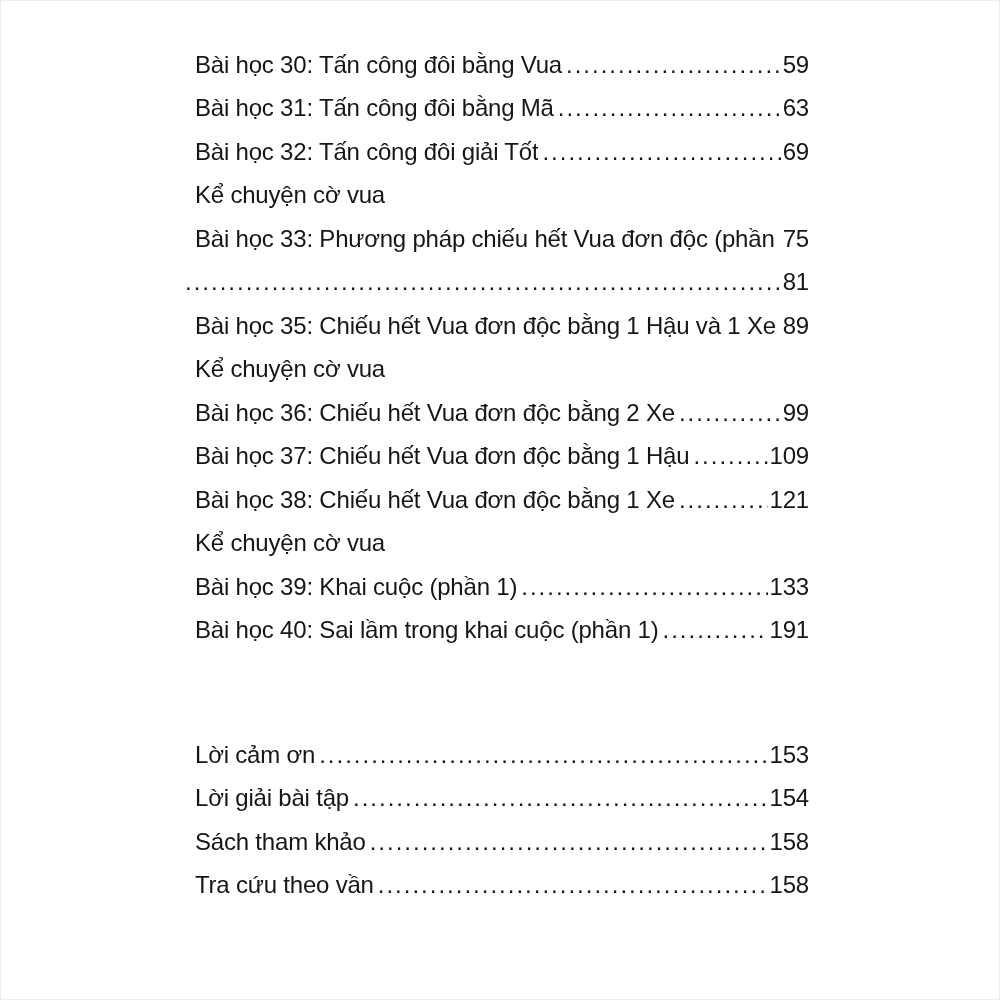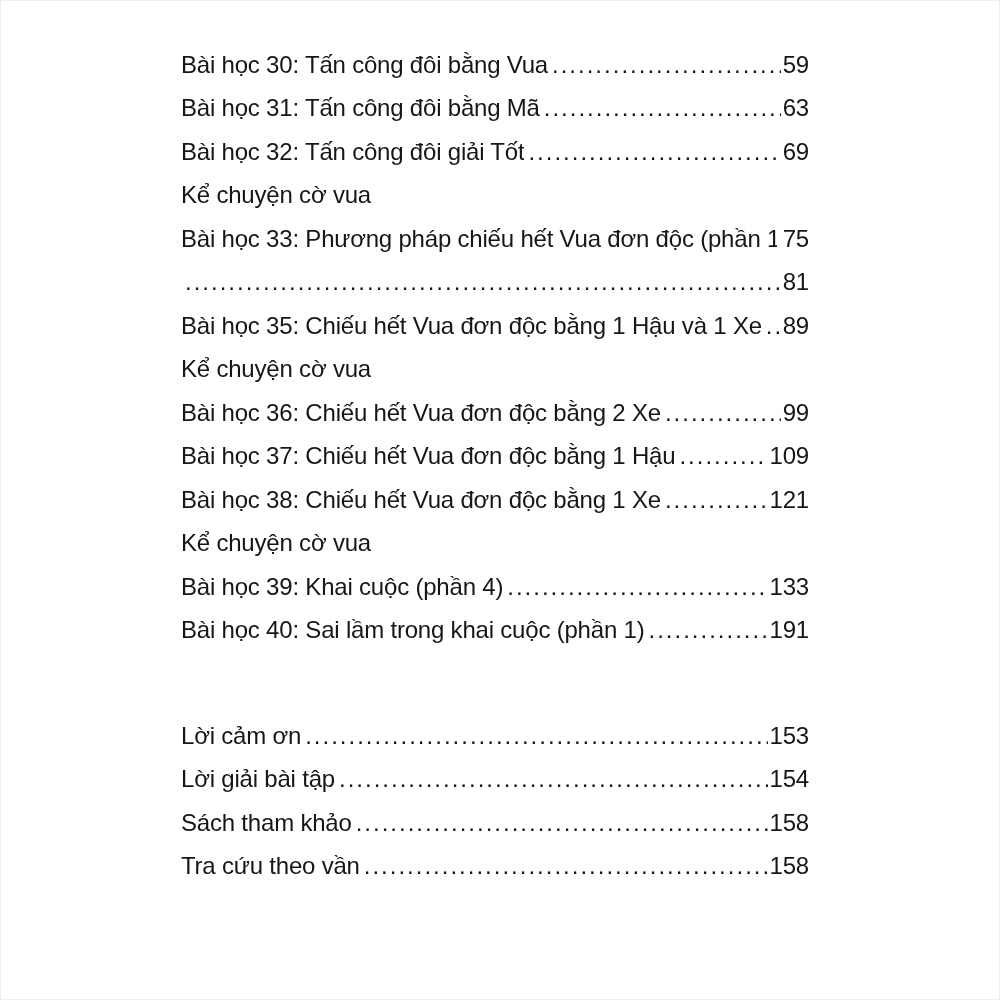--- a/index.html
+++ b/index.html
@@ -17,32 +17,33 @@
     overflow: hidden;
     font-family: "Liberation Sans", "DejaVu Sans", sans-serif;
     color: #161616;
   }
   .toc-block {
     position: absolute;
     left: 180px;
     width: 628px;
   }
   #toc-main { top: 42px; }
-  #toc-back { top: 713px; }
+  #toc-back { top: 732px; }
   .toc-row {
     display: flex;
     align-items: center;
     height: 43.5px;
     font-size: 24px;
     letter-spacing: -0.2px;
     white-space: nowrap;
   }
   .toc-label {
     flex: 0 1 auto;
     overflow: hidden;
+    margin-left: 14px;
   }
   .toc-dots {
     flex: 1 1 0;
     min-width: 0;
     overflow: hidden;
     white-space: nowrap;
     letter-spacing: 2px;
     margin: 0 2px 0 4px;
     color: #161616;
   }
@@ -103,21 +104,21 @@
       </div>
       <div class="toc-row">
         <span class="toc-label">Bài học 38: Chiếu hết Vua đơn độc bằng 1 Xe</span>
         <span class="toc-dots">................................................................................................................................................................</span>
         <span class="toc-page-num">121</span>
       </div>
       <div class="toc-row section">
         <span class="toc-label">Kể chuyện cờ vua</span>
       </div>
       <div class="toc-row">
-        <span class="toc-label">Bài học 39: Khai cuộc (phần 4)</span>
+        <span class="toc-label">Bài học 39: Khai cuộc (phần 1)</span>
         <span class="toc-dots">................................................................................................................................................................</span>
         <span class="toc-page-num">133</span>
       </div>
       <div class="toc-row">
         <span class="toc-label">Bài học 40: Sai lầm trong khai cuộc (phần 1)</span>
         <span class="toc-dots">................................................................................................................................................................</span>
         <span class="toc-page-num">191</span>
       </div>
     </div>
   <div class="toc-block" id="toc-back">

